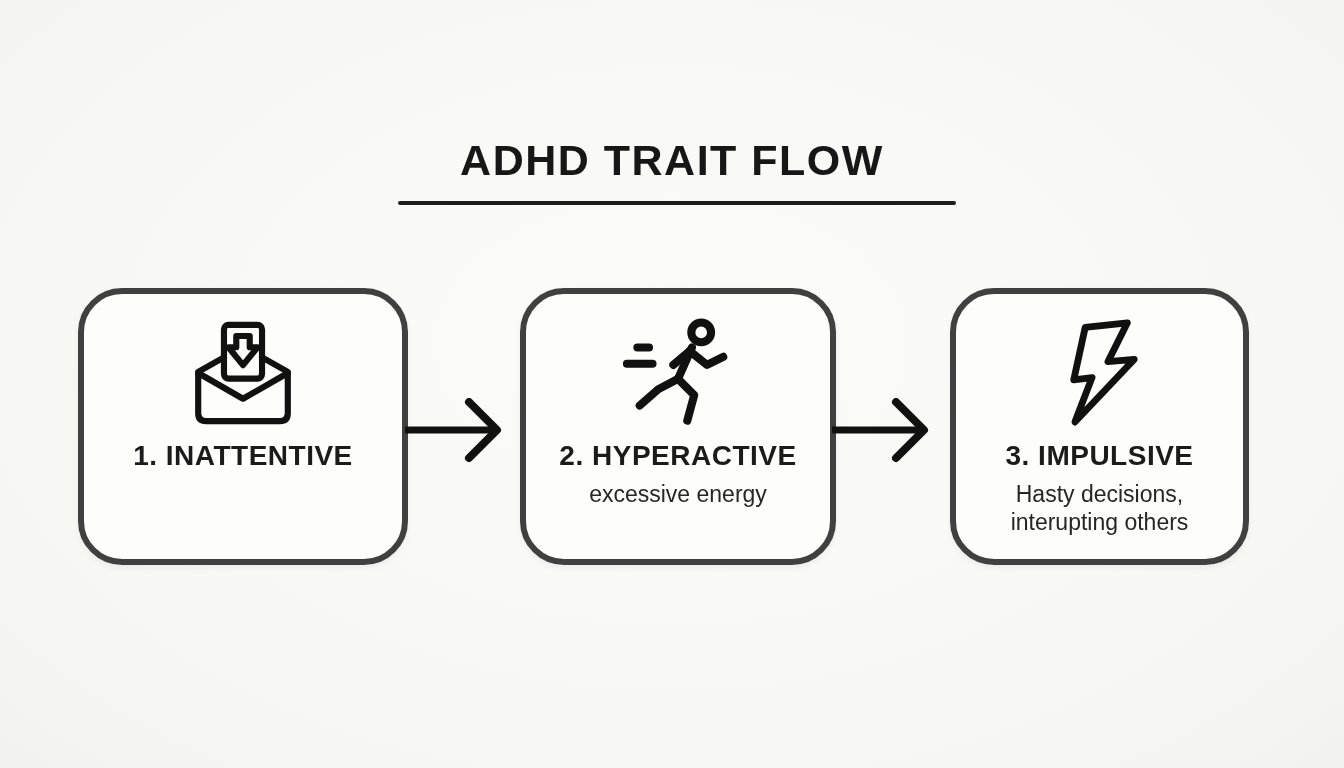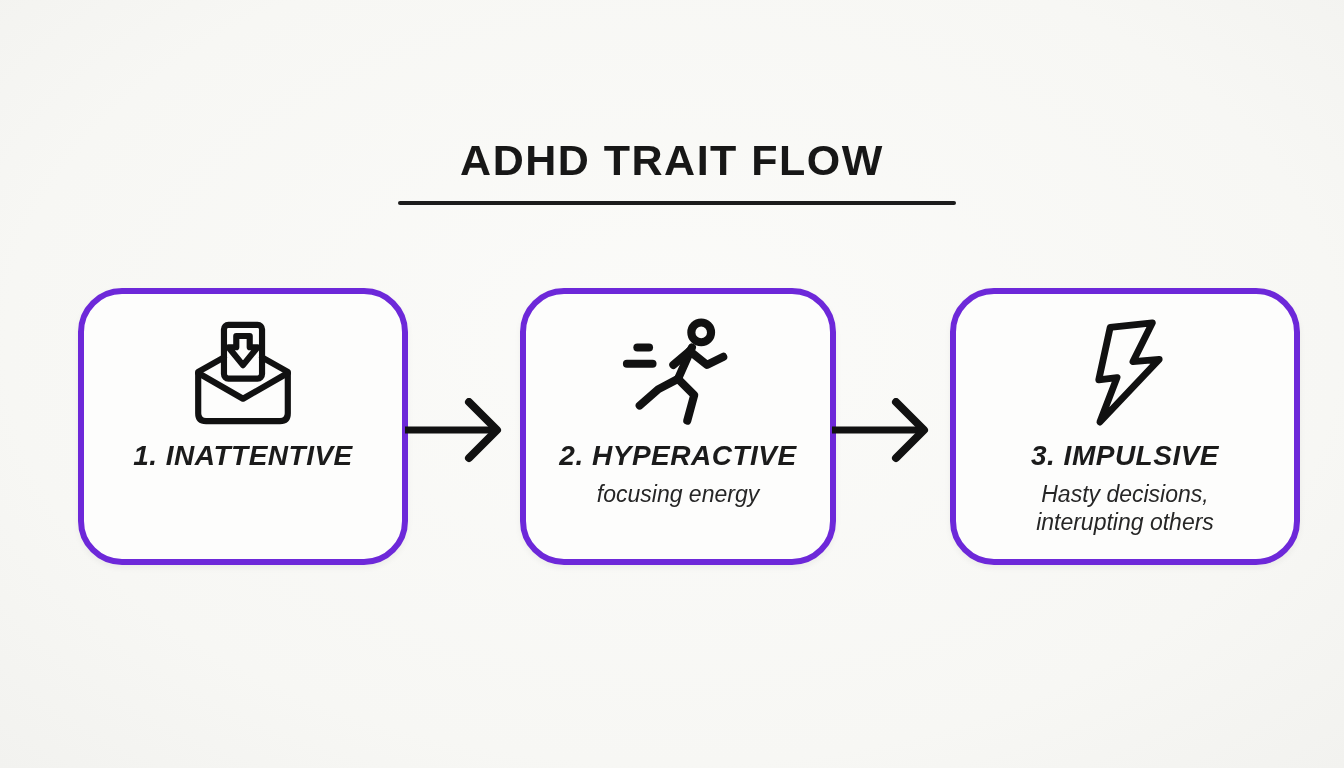--- a/index.html
+++ b/index.html
@@ -32,31 +32,30 @@
     height: 4px;
     background: #1c1c1c;
     border-radius: 2px;
   }
 
   .step-box {
     position: absolute;
     top: 288px;
     height: 277px;
     background: #fdfdfc;
-    border: 6px solid #6d28d9;
+    border: 6px solid #404040;
     border-radius: 44px;
     box-shadow: 0 3px 6px rgba(0,0,0,0.05);
     display: flex;
     flex-direction: column;
     align-items: center;
-    font-style: italic;
   }
   .step-box.b1 { left: 78px;  width: 330px; }
   .step-box.b2 { left: 520px; width: 316px; }
-  .step-box.b3 { left: 950px; width: 350px; }
+  .step-box.b3 { left: 950px; width: 299px; }
 
   .icon-wrap {
     margin-top: 18px;
     height: 122px;
     display: flex;
     align-items: center;
     justify-content: center;
   }
   .icon-wrap svg { display: block; }
 
@@ -118,21 +117,21 @@
         <path d="M60,31 L75,43 L89,36"></path>
         <path d="M60,31 L46,43"></path>
         <path d="M50,55 L33,64 L17,78"></path>
         <path d="M50,55 L64,69 L58,91"></path>
         <path d="M15,28 L25,28"></path>
         <path d="M6,42 L28,42"></path>
       </svg>
     </div>
     <div class="step-title">2. HYPERACTIVE</div>
     <div class="step-desc">
-      <div>focusing energy</div>
+      <div>excessive energy</div>
     </div>
   </div>
 
   <svg class="flow-arrow a2" viewBox="0 0 100 66" fill="none" stroke="#111111">
     <line x1="1" y1="32" x2="90" y2="32" stroke-width="7"></line>
     <path d="M65,4 L93,32 L65,60" stroke-width="8" stroke-linecap="round" stroke-linejoin="round"></path>
   </svg>
 
   <div class="step-box b3">
     <div class="icon-wrap">

